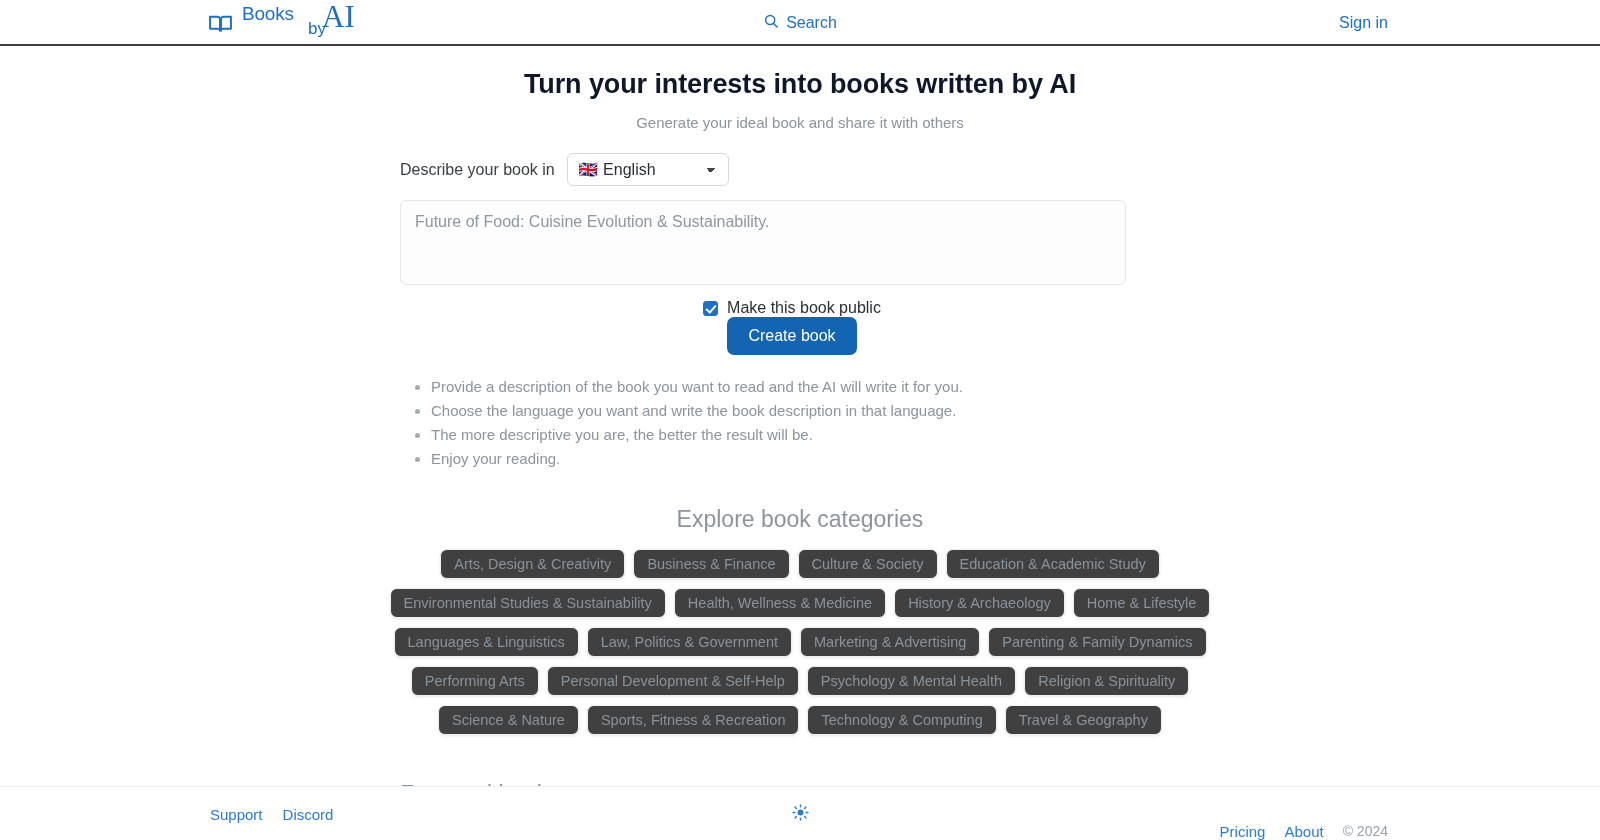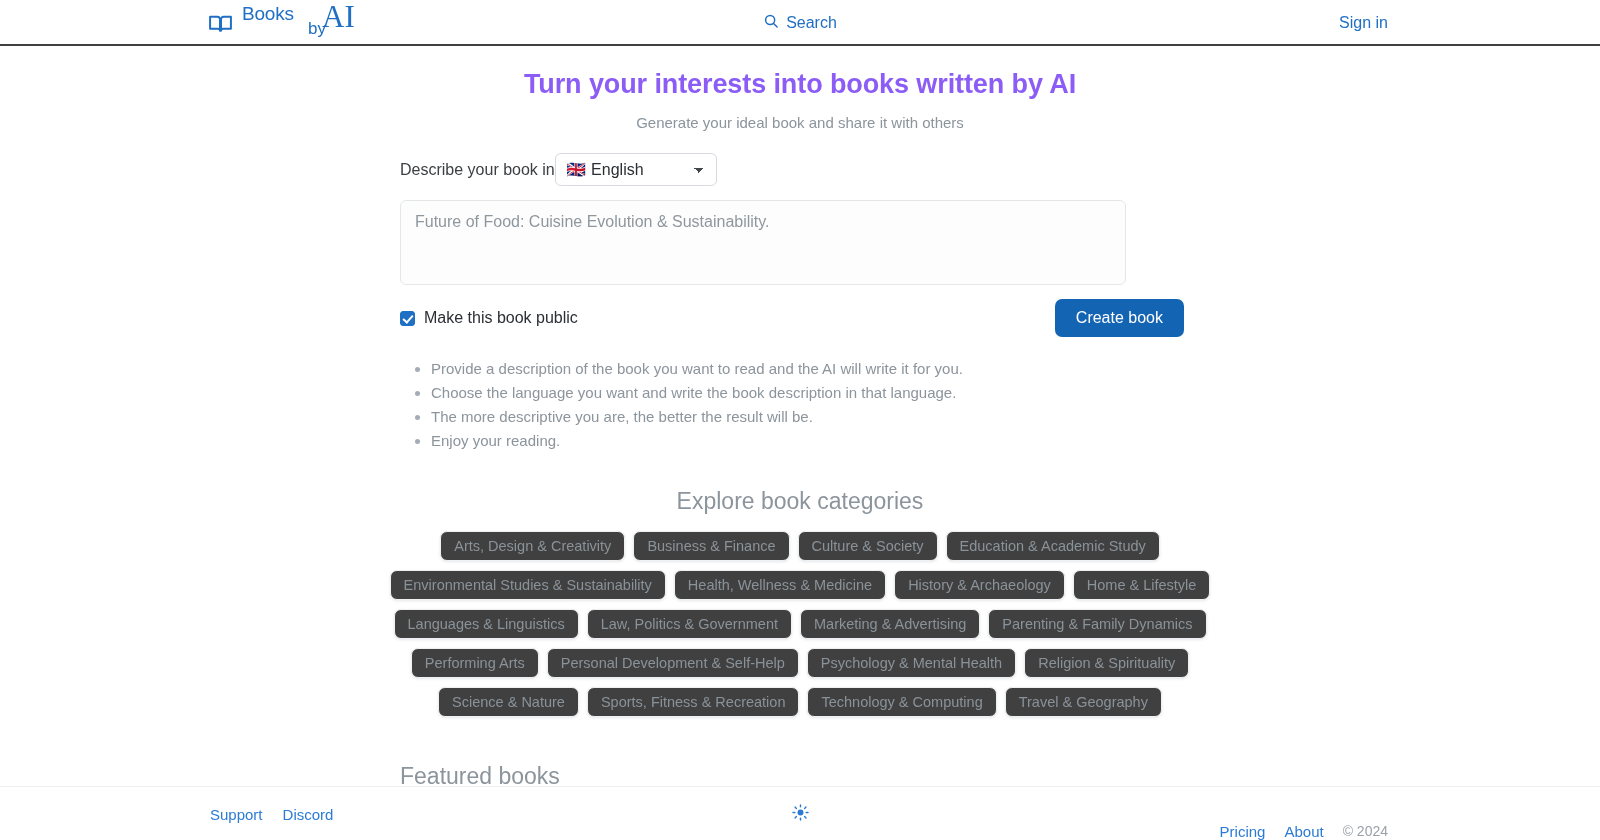--- a/index.html
+++ b/index.html
@@ -73,34 +73,34 @@
     overflow: hidden;
     padding-top: 20px;
   }
   .container {
     width: 800px;
     margin: 0 auto;
   }
   h1.hero-title {
     margin: 0; padding: 0;
     font-size: 27px; font-weight: bold;
-    color: #8b5cf6; text-align: center;
+    color: #0f172a; text-align: center;
     letter-spacing: -0.1px;
     line-height: 1.35;
   }
   .hero-sub {
     margin: 12px 0 0 0;
     font-size: 15px; color: #8c949c;
     text-align: center;
   }
 
   
   .form-row {
     margin-top: 22px;
-    display: flex; align-items: center; 
+    display: flex; align-items: center; gap: 12px;
   }
   .form-label {
     font-size: 16px; color: #3c4043;
   }
   .lang-select {
     appearance: none; -webkit-appearance: none;
     font-family: "Liberation Sans", sans-serif;
     font-size: 16px; color: #2b2f33;
     background: #ffffff;
     border: 1px solid #d6dade;
@@ -129,21 +129,21 @@
     color: #2b2f33;
     resize: none;
     outline: none;
     display: block;
   }
   .desc-area::placeholder { color: #8f979e; }
 
   .action-row {
     margin-top: 14px;
     width: 784px;
-    display: flex; align-items: center; justify-content: space-between;
+    display: flex; align-items: center; justify-content: space-between; flex-direction: column;
   }
   .check-wrap {
     display: flex; align-items: center; gap: 9px;
     cursor: pointer;
   }
   .pub-check {
     appearance: none; -webkit-appearance: none;
     width: 15px; height: 15px; margin: 0;
     border-radius: 3px;
     border: 1px solid #1f6fc4;

